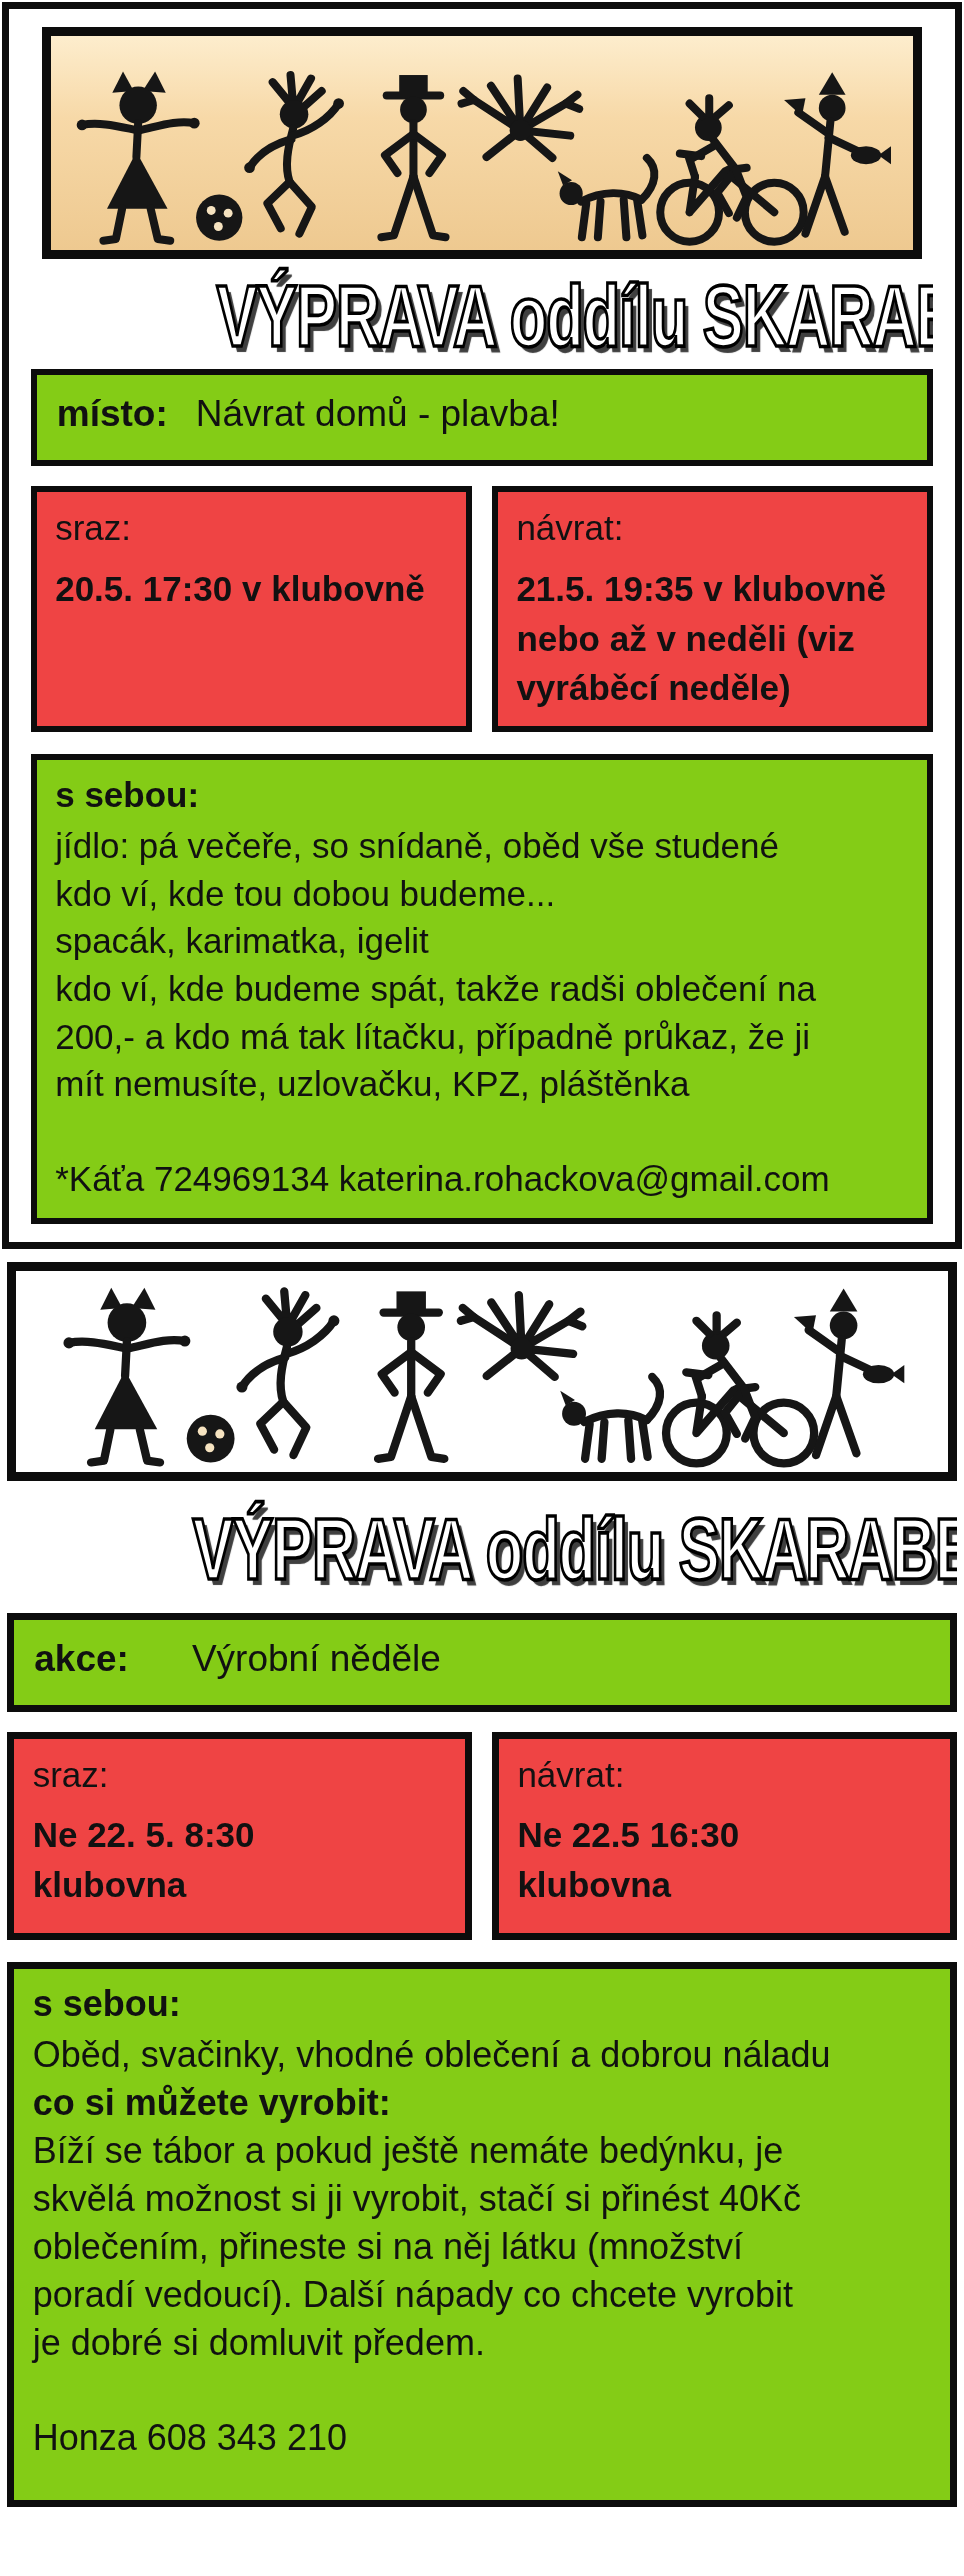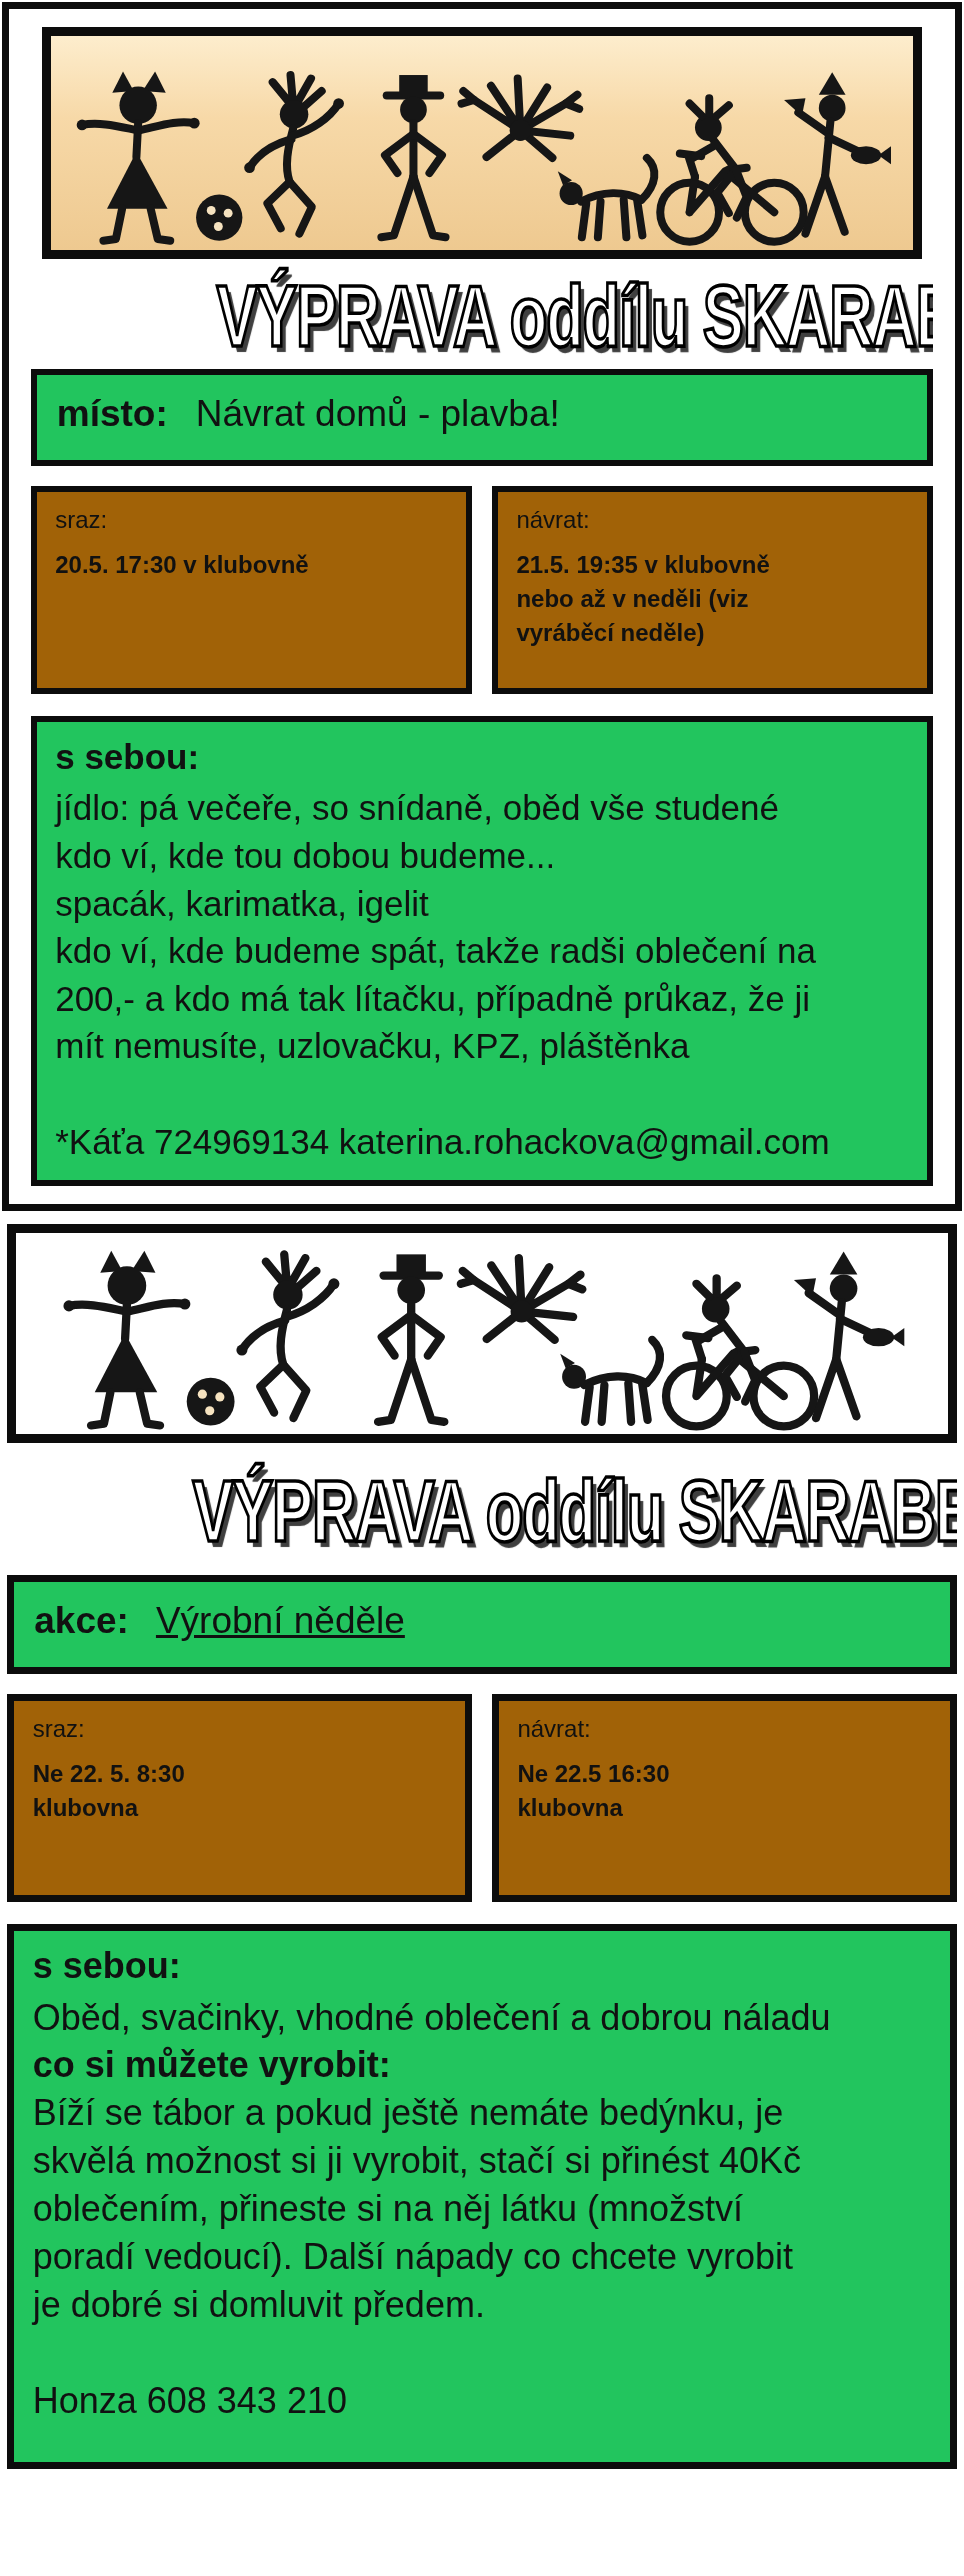--- a/index.html
+++ b/index.html
@@ -18,30 +18,30 @@
 
   
   .title-row{text-align:center;overflow:hidden;}
   .title-row.t1{padding:13px 0 9.2px 0;}
   .title-row.t2{padding:24px 0 20px 0;}
   .wordart{display:inline-block;white-space:nowrap;font-weight:bold;font-size:88px;line-height:1.0;
            letter-spacing:-1.8px;color:#ffffff;-webkit-text-stroke:3.7px #000;
            text-shadow:6.4px 6.4px 0.9px #3f3f3f;transform:scaleX(0.70);transform-origin:50% 50%;}
 
   
-  .box{border:6.4px solid #0c0c0c;box-sizing:border-box;background:#22c55e;}
+  .box{border:6.4px solid #0c0c0c;box-sizing:border-box;background:#84cc16;}
   .sec2 .box{border-width:7.4px;}
   .box.single{padding:14.7px 20px 22px 20px;font-size:37px;line-height:1.3;margin-bottom:20px;}
   .box .lbl{font-weight:bold;}
   .box.single .val{margin-left:28px;}
-  .sec2 .box.single .val{margin-left:27px;text-decoration:underline;}
+  .sec2 .box.single .val{margin-left:63px;}
 
   .cols{display:flex;gap:20px;margin-bottom:22px;}
   .cols .cell{flex:1;border:6.4px solid #0c0c0c;box-sizing:border-box;padding:11px 18.4px 13px 18.4px;
-              font-size:24px;line-height:1.42;min-height:208px;background:#a16207;}
+              font-size:35px;line-height:1.42;min-height:208px;background:#ef4444;}
   .sec2 .cols .cell{border-width:7.4px;}
   .cell .lbl{display:block;margin-bottom:11px;}
 
   .box.ssebou{padding:11px 18.4px 14.7px 18.4px;font-size:35px;line-height:1.36;}
   .sec2 .box.ssebou{font-size:36px;line-height:1.33;min-height:545px;}
   .box.ssebou .lbl{display:block;margin-bottom:3.7px;}
   .tline{min-height:1em;}
   .tline.bold{font-weight:bold;}
 
   svg .ink{stroke:#161616;stroke-width:9;fill:none;stroke-linecap:round;stroke-linejoin:round;}

